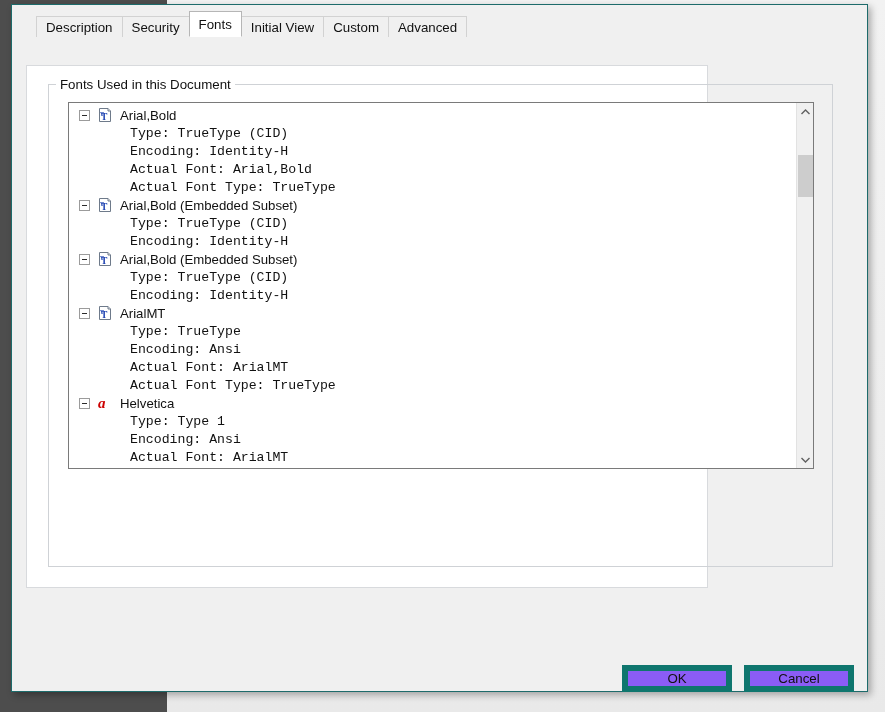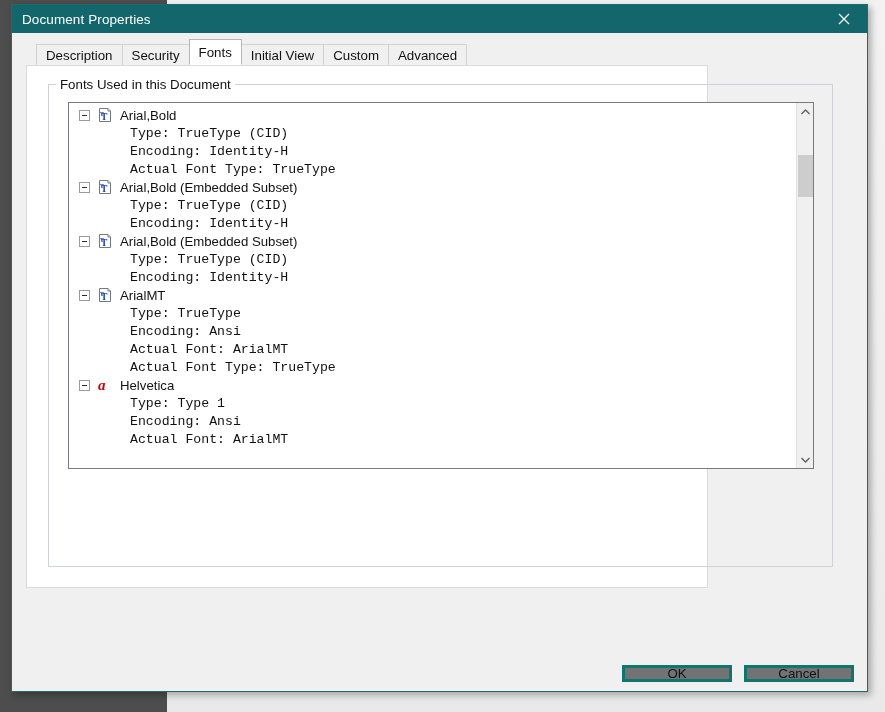--- a/index.html
+++ b/index.html
@@ -243,28 +243,28 @@
     height: 42px;
     background: #cdcdcd;
     cursor: default;
   }
 
   
   .btn {
     position: absolute;
     font-size: 13.3px;
     color: #111;
-    background: #737373;
-    border: 3px solid #0f766e;
+    background: #8b5cf6;
+    border: 6px solid #0f766e;
     box-sizing: border-box;
     display: flex;
     align-items: center;
     justify-content: center;
     cursor: default;
-    height: 17px;
+    height: 27px;
   }
   #btn-help {
     left: 19px;
     top: 659px;
     width: 110px;
     height: 29px;
     background: #e1e1e1;
     border: 2px solid #0078d7;
     outline: 1px solid #e1e1e1;
   }
@@ -281,28 +281,20 @@
 </style>
 </head>
 <body>
 
 <div id="desktop">
   <div id="backdrop-dark"></div>
   <div id="backdrop-light"></div>
 
   <div id="dialog">
 
-    <div id="titlebar">
-      <span id="title-text">Document Properties</span>
-      <div id="close-btn">
-        <svg width="12" height="12" viewBox="0 0 12 12">
-          <path d="M1 1 L11 11 M11 1 L1 11" stroke="#ffffff" stroke-width="1.2" fill="none"></path>
-        </svg>
-      </div>
-    </div>
 
     <div id="tabstrip">
       <div class="tab">Description</div>
       <div class="tab">Security</div>
       <div class="tab selected">Fonts</div>
       <div class="tab">Initial View</div>
       <div class="tab">Custom</div>
       <div class="tab">Advanced</div>
     </div>
 
@@ -322,20 +314,21 @@
                   <path d="M2.5 1.5 H11 L13.5 4 V14.5 H2.5 Z" fill="#ffffff" stroke="#6e7a8a" stroke-width="1"></path>
                   <path d="M11 1.5 V4 H13.5" fill="#e8eaee" stroke="#6e7a8a" stroke-width="1"></path>
                   <text x="4" y="12.5" font-family="Liberation Serif, serif" font-size="9.5" font-weight="bold" fill="#1a3fb0">T</text>
                   <text x="3" y="8.5" font-family="Liberation Serif, serif" font-size="6" font-weight="bold" fill="#1a3fb0">T</text>
                 </svg>
               </span>
               <span>Arial,Bold</span>
             </div>
             <div class="node child">Type: TrueType (CID)</div>
             <div class="node child">Encoding: Identity-H</div>
+            <div class="node child">Actual Font: Arial,Bold</div>
             <div class="node child">Actual Font Type: TrueType</div>
 
             <div class="node parent">
               <span class="expander"></span>
               <span class="fonticon">
                 <svg width="16" height="16" viewBox="0 0 16 16">
                   <path d="M2.5 1.5 H11 L13.5 4 V14.5 H2.5 Z" fill="#ffffff" stroke="#6e7a8a" stroke-width="1"></path>
                   <path d="M11 1.5 V4 H13.5" fill="#e8eaee" stroke="#6e7a8a" stroke-width="1"></path>
                   <text x="4" y="12.5" font-family="Liberation Serif, serif" font-size="9.5" font-weight="bold" fill="#1a3fb0">T</text>
                   <text x="3" y="8.5" font-family="Liberation Serif, serif" font-size="6" font-weight="bold" fill="#1a3fb0">T</text>

